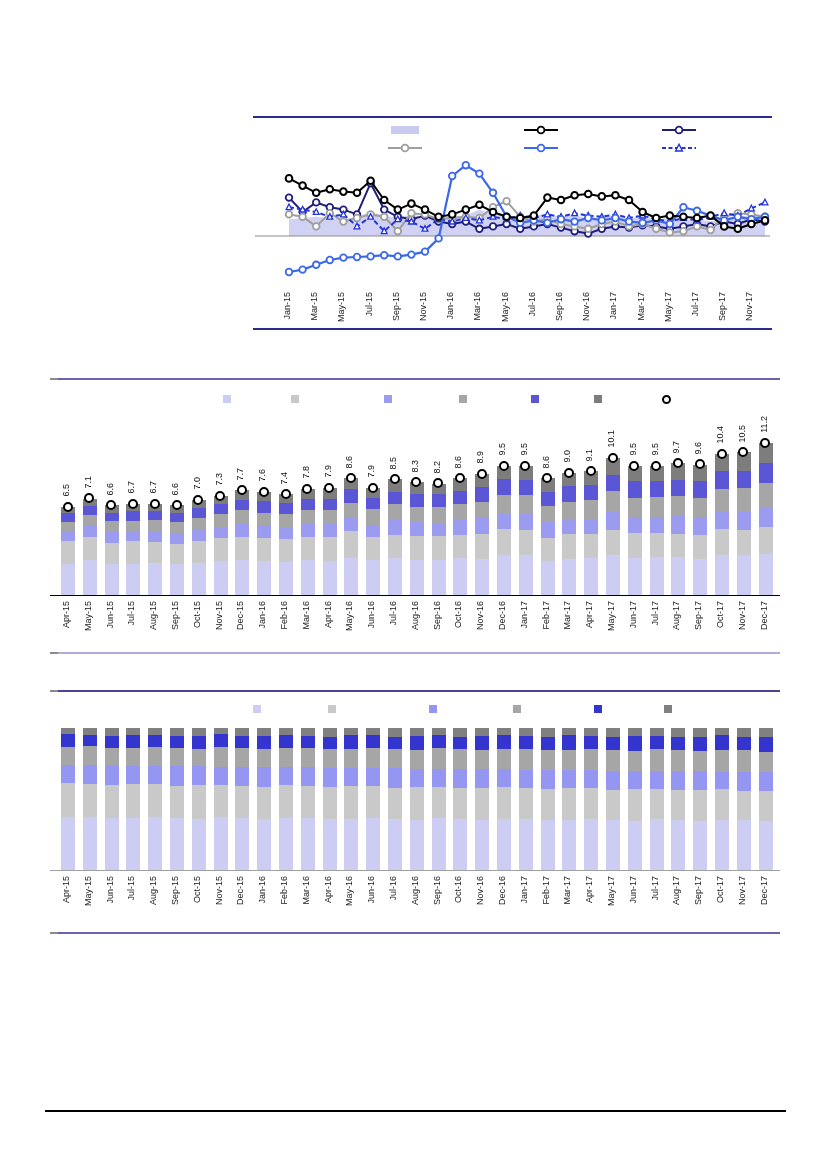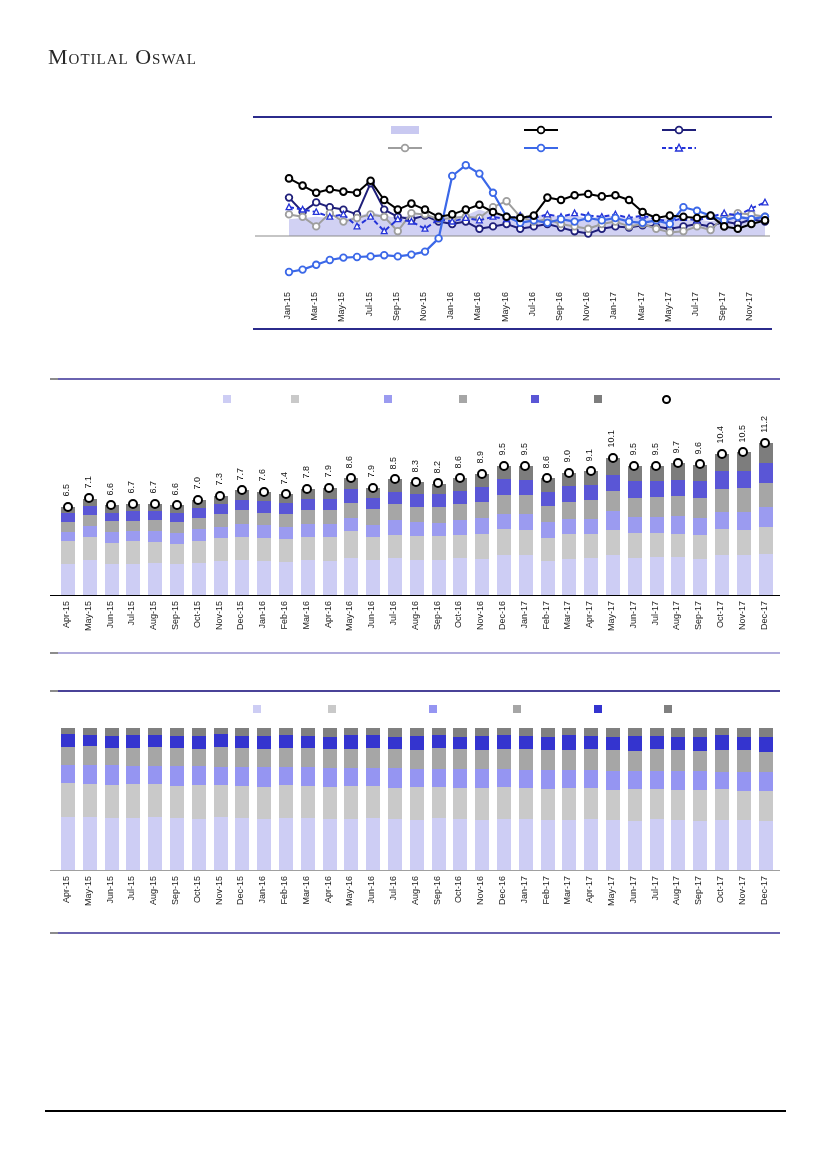--- a/index.html
+++ b/index.html
@@ -21,21 +21,20 @@
   .sq{width:8px;height:8px;display:inline-block;}
   .circ{width:5px;height:5px;border:2.2px solid #000;background:#fff;border-radius:50%;display:inline-block;}
   .plotwrap{position:absolute;}
   .footer-rule{position:absolute;left:45px;top:1110px;width:741px;height:2px;background:#000;}
 </style>
 </head>
 <body>
 
 <div id="page">
 
-  <div class="logo">Motilal Oswal</div>
 
   <div class="block" style="left:253px;top:116px;width:519px;height:216px;">
     <div class="rule" style="top:0;height:2px;background:#2b2b8c;"></div>
     <div style="position:absolute;left:0;top:0;width:100%;height:40px;">
         <div class="legend-item" style="left: 134px; top: 8px;">
           <svg width="36" height="12">
             <rect x="4" y="2" width="28" height="8" fill="#c9c9f1"></rect>
           </svg>
           <span></span>
         </div>

